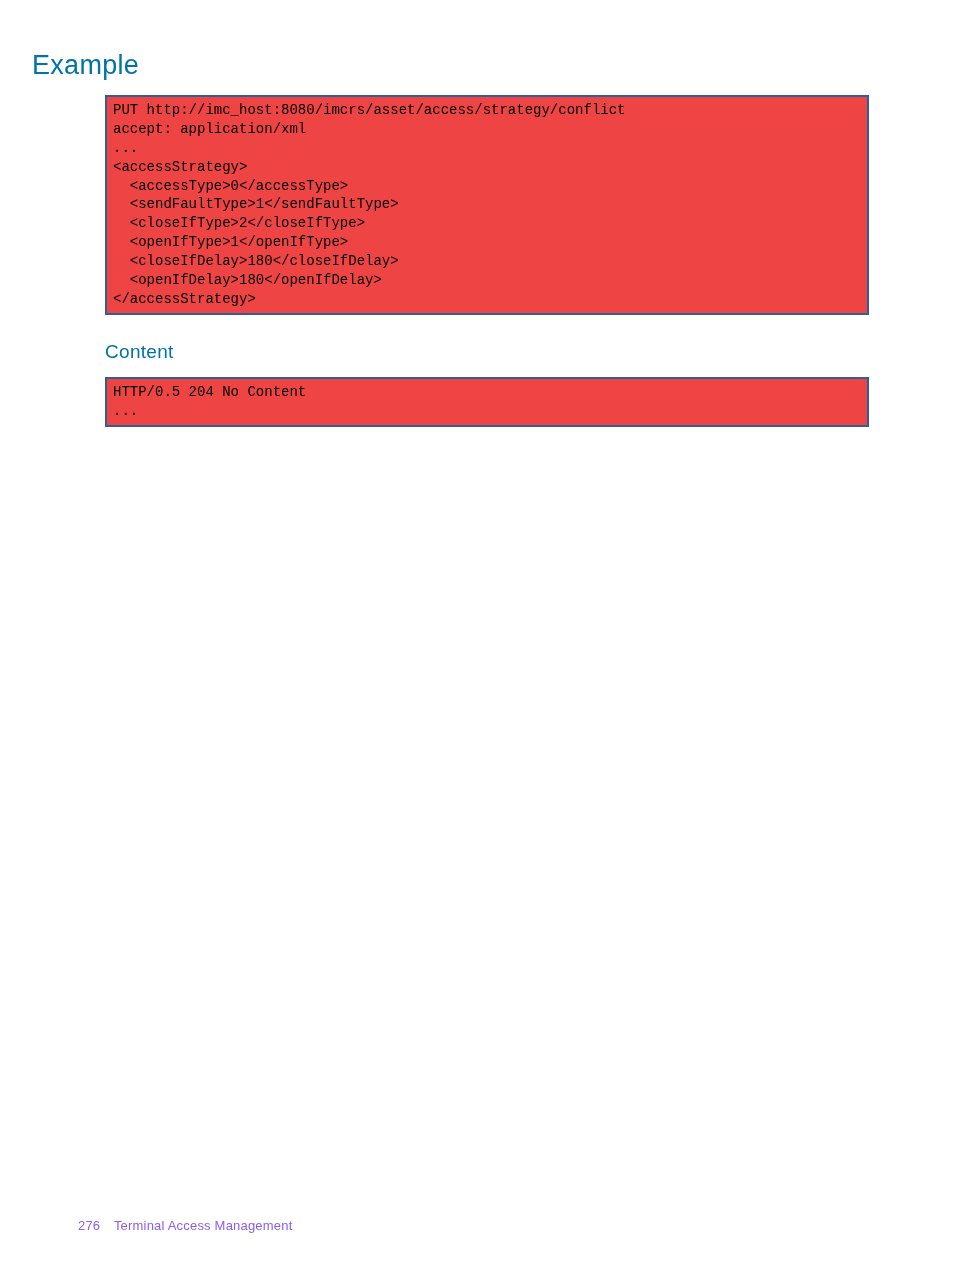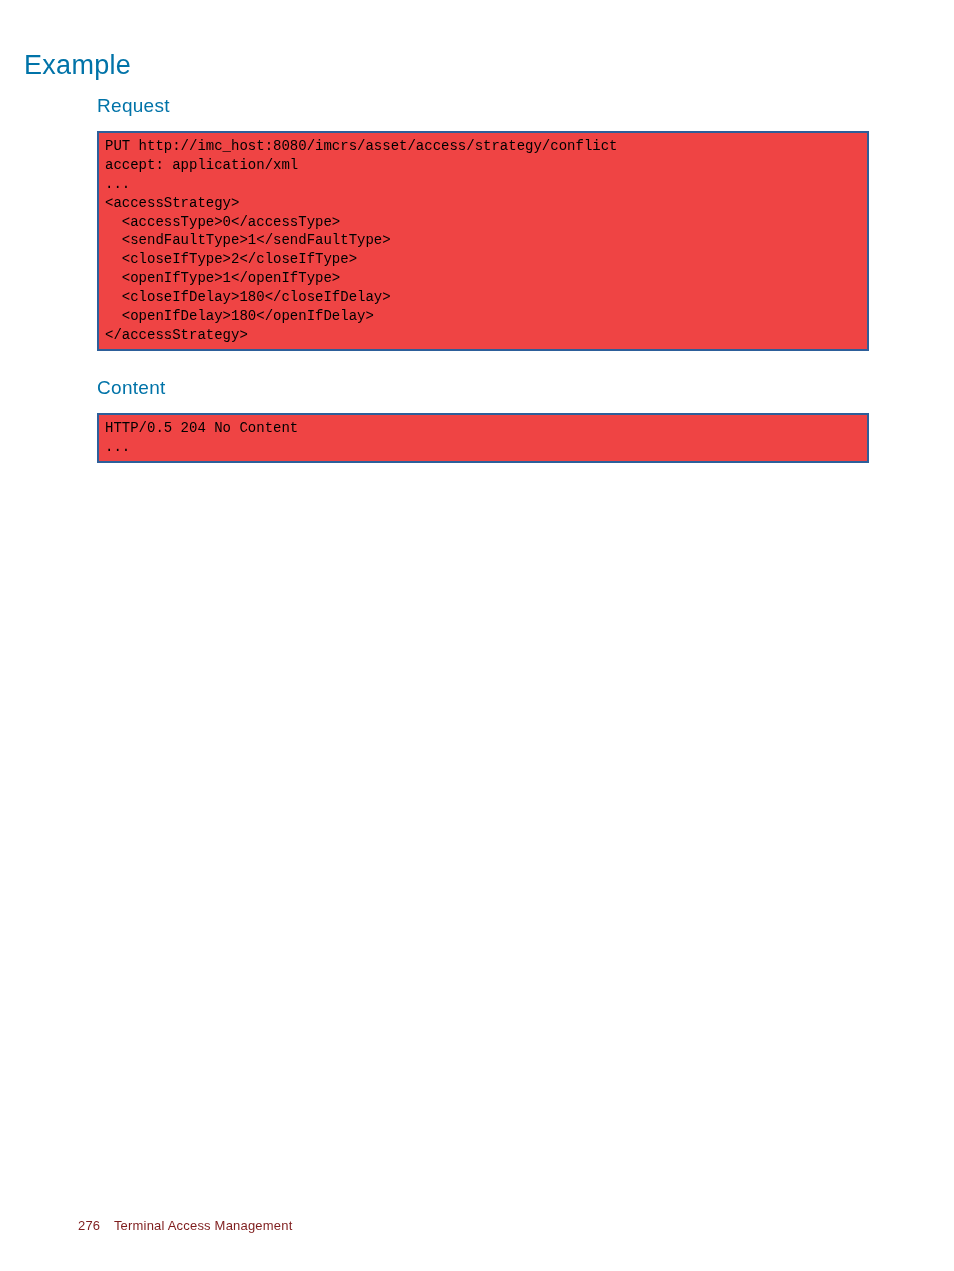--- a/index.html
+++ b/index.html
@@ -9,21 +9,21 @@
     }
     body {
       font-family: Arial, Helvetica, sans-serif;
       background: #ffffff;
       width: 954px;
       height: 1271px;
       position: relative;
       padding: 0;
     }
     .page-content {
-      padding: 50px 85px 0 24px;
+      padding: 50px 85px 0 32px;
     }
     .heading-example {
       color: #0073a8;
       font-size: 27px;
       font-weight: normal;
       margin-bottom: 14px;
       letter-spacing: 0.3px;
     }
     .body-text {
       color: #000000;
@@ -52,35 +52,34 @@
       line-height: 1.35;
       color: #000000;
       white-space: pre;
       overflow: hidden;
     }
     .footer {
       position: absolute;
       bottom: 38px;
       left: 78px;
       font-size: 13px;
-      color: #7f1d1d;
+      color: #8b5cf6;
       letter-spacing: 0.2px;
     }
     .footer .page-num {
       margin-right: 10px;
     }
   </style>
 </head>
 <body>
 
 <div class="page-content">
   <h1 class="heading-example">Example</h1>
 
 
-  <h2 class="subheading">Request</h2>
 
   <div class="code-block">PUT http://imc_host:8080/imcrs/asset/access/strategy/conflict
 accept: application/xml
 ...
 &lt;accessStrategy&gt;
   &lt;accessType&gt;0&lt;/accessType&gt;
   &lt;sendFaultType&gt;1&lt;/sendFaultType&gt;
   &lt;closeIfType&gt;2&lt;/closeIfType&gt;
   &lt;openIfType&gt;1&lt;/openIfType&gt;
   &lt;closeIfDelay&gt;180&lt;/closeIfDelay&gt;

